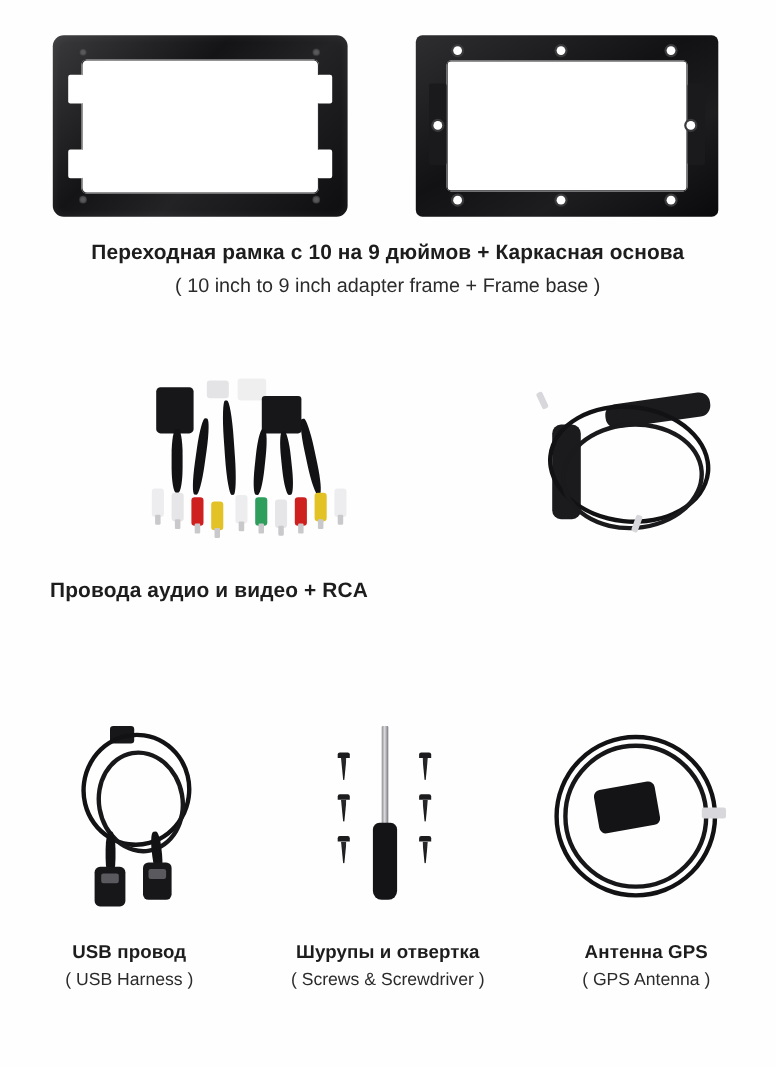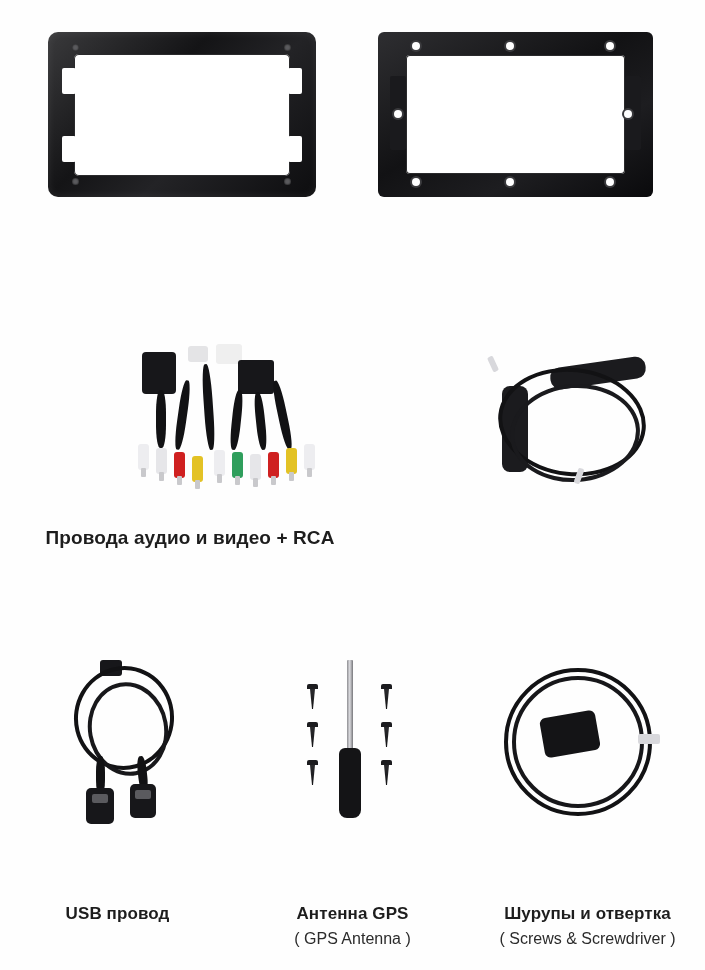--- a/index.html
+++ b/index.html
@@ -197,21 +197,20 @@
     position: absolute;
     background: #d8d8dc;
     border-radius: 2px;
   }
 
   .captions-row3 {
     position: absolute;
     left: 0; top: 855px;
     width: 705px;
     display: flex;
-    margin-top: 48px;
   }
   .captions-row3 > div { flex: 1; text-align: center; }
 </style>
 </head>
 <body>
 
 <div class="page">
 
   <div class="sec1">
     <div class="frame-row">
@@ -236,20 +235,24 @@
         <div class="hole" style="left:128px; top:10px;"></div>
         <div class="hole" style="left:228px; top:10px;"></div>
         <div class="hole" style="left:34px;  top:146px;"></div>
         <div class="hole" style="left:128px; top:146px;"></div>
         <div class="hole" style="left:228px; top:146px;"></div>
         <div class="hole" style="left:16px;  top:78px;"></div>
         <div class="hole" style="left:246px; top:78px;"></div>
       </div>
     </div>
 
+    <div class="sec1-caption caption-group">
+      <div class="cap-ru">Переходная рамка с 10 на 9 дюймов + Каркасная основа</div>
+      <div class="cap-en">( 10 inch to 9 inch adapter frame + Frame base )</div>
+    </div>
   </div>
 
   <div class="sec2">
 
     <div class="harness">
       <div class="plug" style="left:22px;  top:12px;  width:34px; height:42px; border-radius:4px;"></div>
       <div class="plug" style="left:68px;  top:6px;   width:20px; height:16px; background:#e4e4e6;"></div>
       <div class="plug" style="left:96px;  top:4px;   width:26px; height:20px; background:#efefef;"></div>
       <div class="plug" style="left:118px; top:20px;  width:36px; height:34px;"></div>
 
@@ -354,24 +357,25 @@
       <div class="loop" style="left:14px; top:8px;  width:140px; height:140px; border-color:#121214;"></div>
       <div class="loop" style="left:22px; top:16px; width:124px; height:124px; border-color:#17171a;"></div>
       <div class="gps-puck" style="left:52px; top:54px; width:56px; height:40px;"></div>
       <div class="gps-conn" style="left:148px; top:74px; width:22px; height:10px;"></div>
     </div>
   </div>
 
   <div class="captions-row3">
     <div class="caption-group cap-small">
       <div class="cap-ru">USB провод</div>
+      <div class="cap-en">( USB Harness )</div>
+    </div>
+    <div class="caption-group cap-small">
+      <div class="cap-ru">Шурупы и отвертка</div>
+      <div class="cap-en">( Screws &amp; Screwdriver )</div>
     </div>
     <div class="caption-group cap-small">
       <div class="cap-ru">Антенна GPS</div>
       <div class="cap-en">( GPS Antenna )</div>
     </div>
-    <div class="caption-group cap-small">
-      <div class="cap-ru">Шурупы и отвертка</div>
-      <div class="cap-en">( Screws &amp; Screwdriver )</div>
-    </div>
   </div>
 
 </div>
 
 </body></html>

